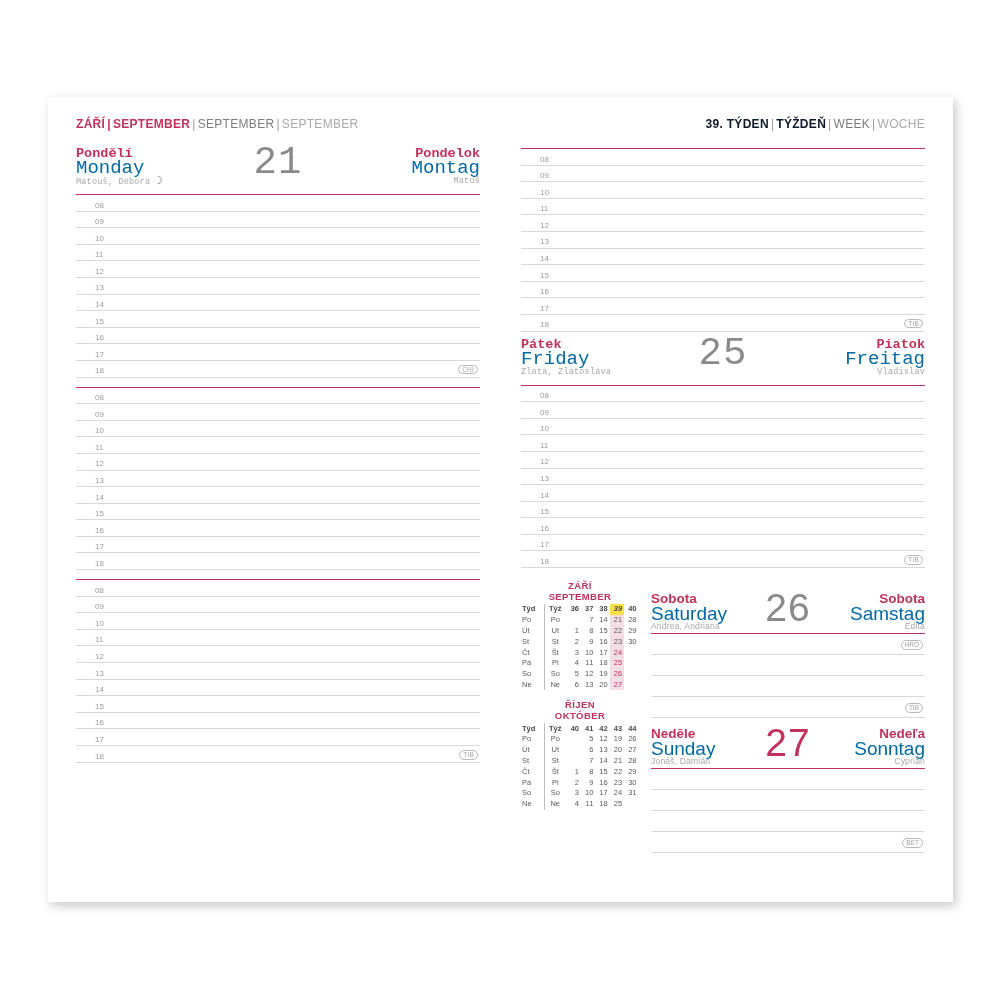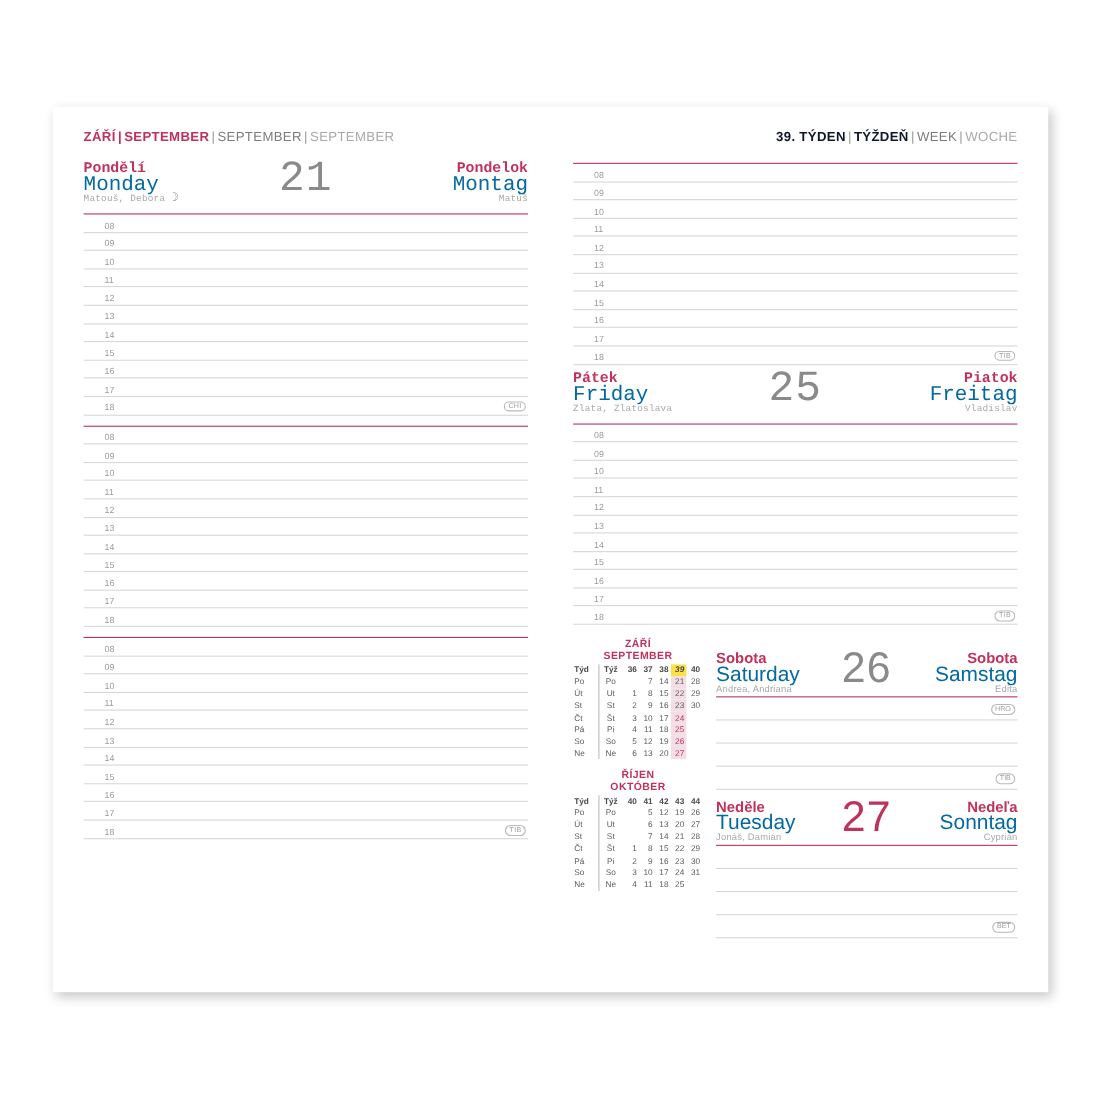--- a/index.html
+++ b/index.html
@@ -555,21 +555,21 @@
                 <div class="thinline">
                     <span class="tag">TIB</span>
                   </div>
               </div>
             </div>
 
             <div class="day" style="margin-top:9px;">
               <div class="wk-head">
                 <div class="dn-left">
                   <div class="d1">Nedĕle</div>
-                  <div class="d2">Tuesday</div>
+                  <div class="d2">Sunday</div>
                   <div class="d3">Jonáš, Damián</div>
                 </div>
                 <div class="bignum red">27</div>
                 <div class="dn-right">
                   <div class="d1">Nedeľa</div>
                   <div class="d2">Sonntag</div>
                   <div class="d3">Cyprián</div>
                 </div>
               </div>
               <div class="rule"></div>

